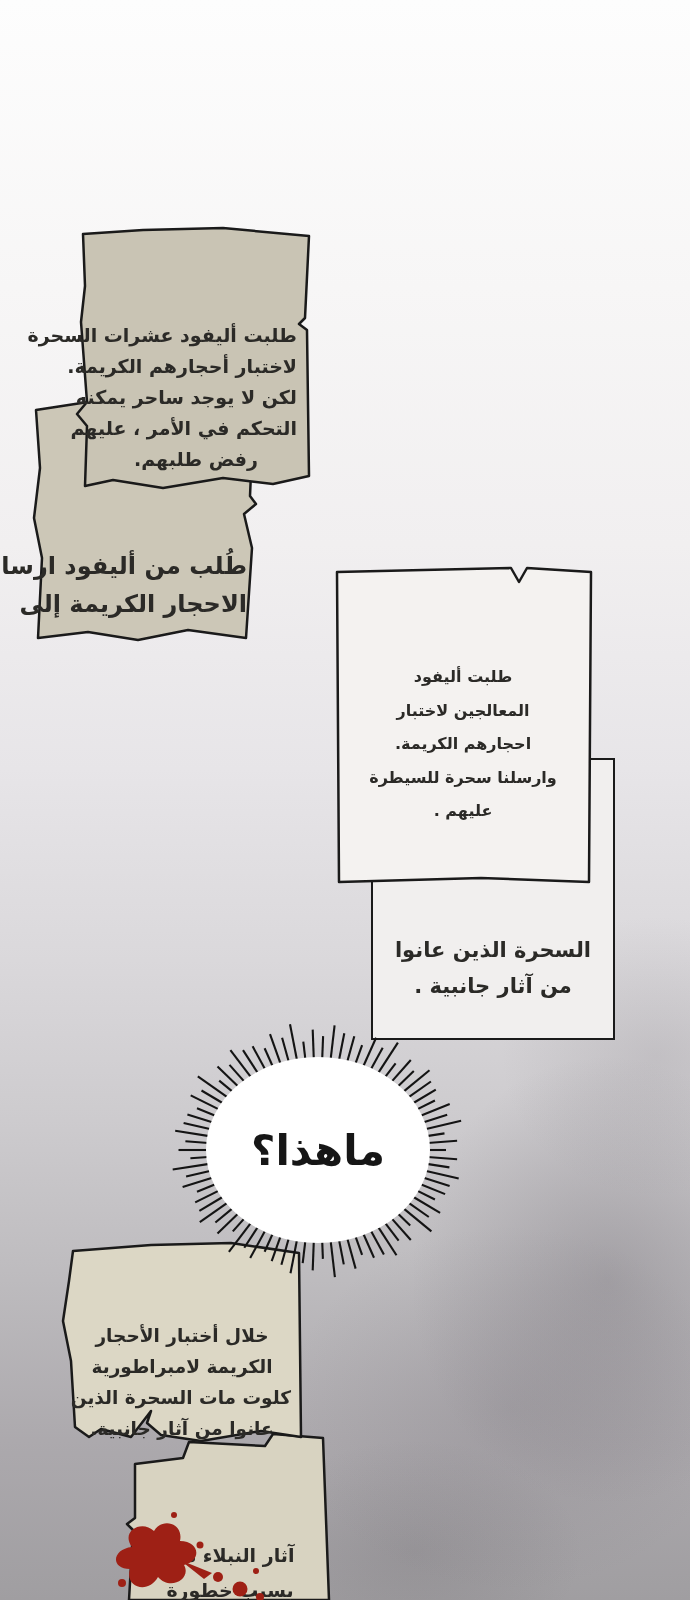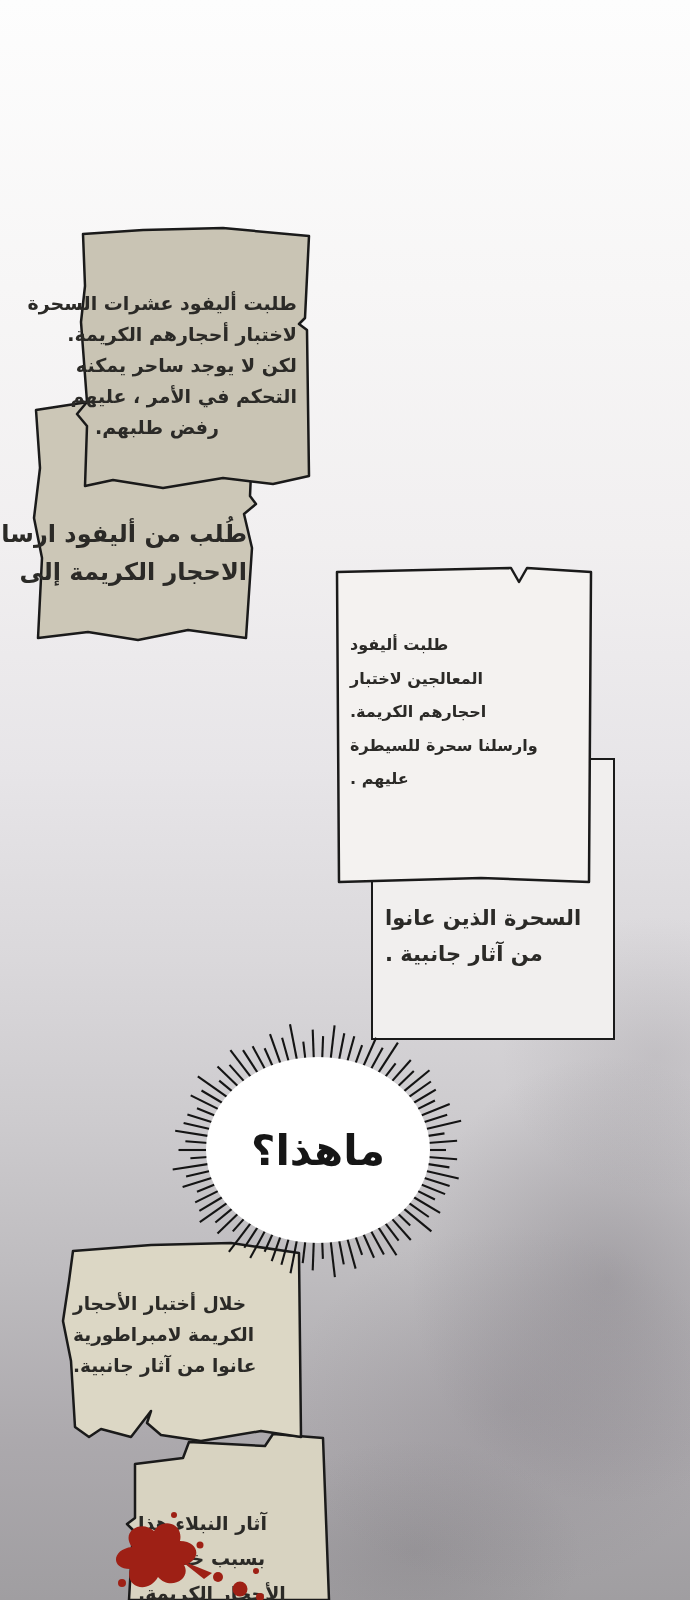--- a/index.html
+++ b/index.html
@@ -14,22 +14,22 @@
   #page::before{
     content:"";position:absolute;inset:0;pointer-events:none;
     background:
       radial-gradient(280px 320px at 88% 80%, rgba(105,100,108,.32), transparent 70%),
       radial-gradient(320px 260px at 74% 88%, rgba(115,110,118,.22), transparent 70%),
       radial-gradient(220px 200px at 95% 66%, rgba(120,115,122,.18), transparent 70%),
       radial-gradient(240px 160px at 60% 97%, rgba(90,86,92,.18), transparent 70%);
   }
   .paper-svg{position:absolute;display:block;}
   .box-text{
-    position:absolute;direction:rtl;text-align:left;color:#2b2a27;
-    font-weight:bold;letter-spacing:0;
+    position:absolute;direction:rtl;text-align:center;color:#2b2a27;
+    font-weight:bold;letter-spacing:0;margin-top:32px;
   }
   .box-text .line{white-space:nowrap;}
   .t1{left:95px;top:288px;width:202px;font-size:19px;line-height:31px;}
   .t2{left:42px;top:515px;width:205px;font-size:24px;line-height:38px;}
   .t3{left:350px;top:628px;width:226px;font-size:16px;line-height:33.5px;}
   .t4{left:385px;top:900px;width:216px;font-size:21px;line-height:36px;}
   .t5{left:73px;top:1288px;width:218px;font-size:18.5px;line-height:31px;}
   .t6{left:138px;top:1506px;width:184px;font-size:19px;line-height:35px;}
   .white-box{
     position:absolute;left:371px;top:758px;width:240px;height:278px;
@@ -180,20 +180,21 @@
   </div>
 
   <div class="box-text t4">
     <div class="line">السحرة الذين عانوا</div>
     <div class="line">من آثار جانبية .</div>
   </div>
 
   <div class="box-text t5">
     <div class="line">خلال أختبار الأحجار</div>
     <div class="line">الكريمة لامبراطورية</div>
+    <div class="line">كلوت مات السحرة الذين</div>
     <div class="line">عانوا من آثار جانبية.</div>
   </div>
 
   <div class="box-text t6">
     <div class="line">آثار النبلاء هذا</div>
     <div class="line">بسبب خطورة</div>
     <div class="line">الأحجار الكريمة.</div>
   </div>
 
   <svg class="paper-svg" style="left:100px;top:1505px;" width="230" height="95" viewBox="0 0 230 95">

